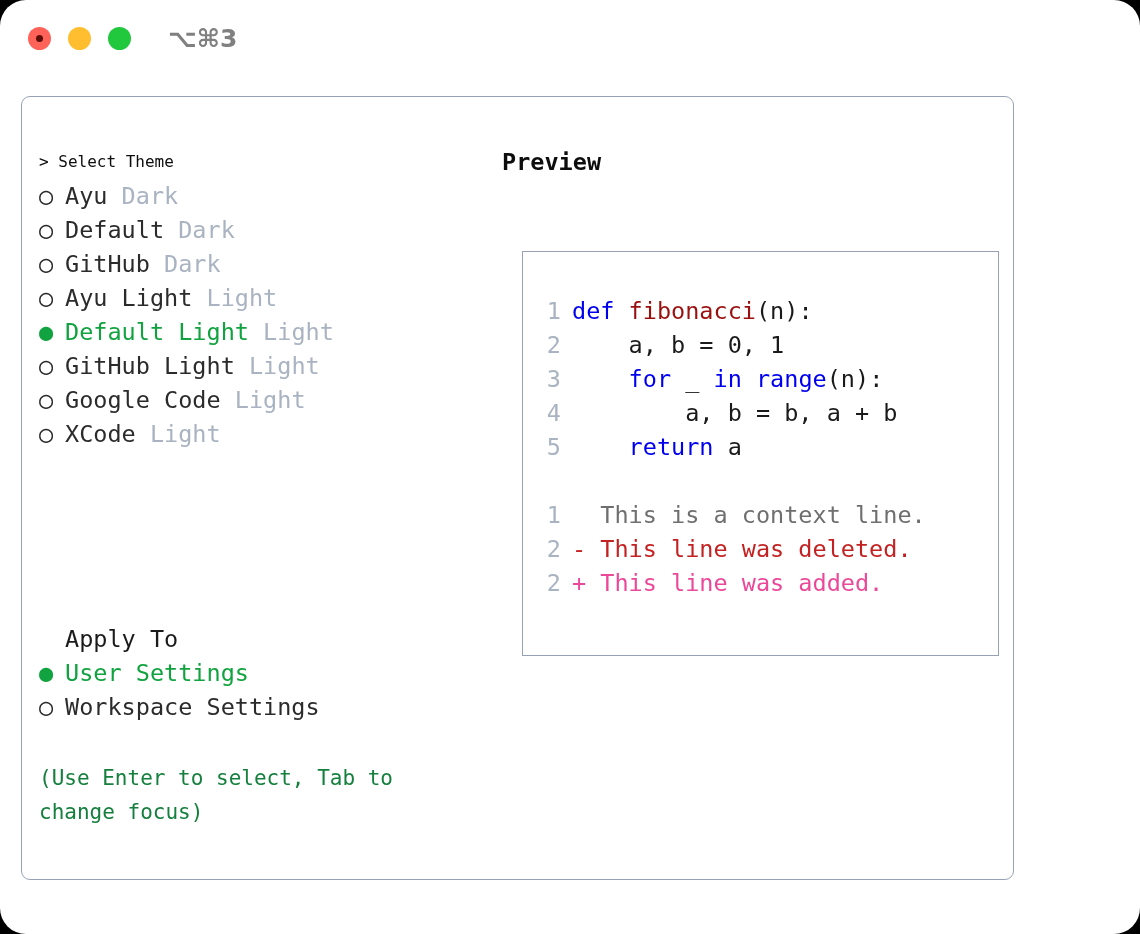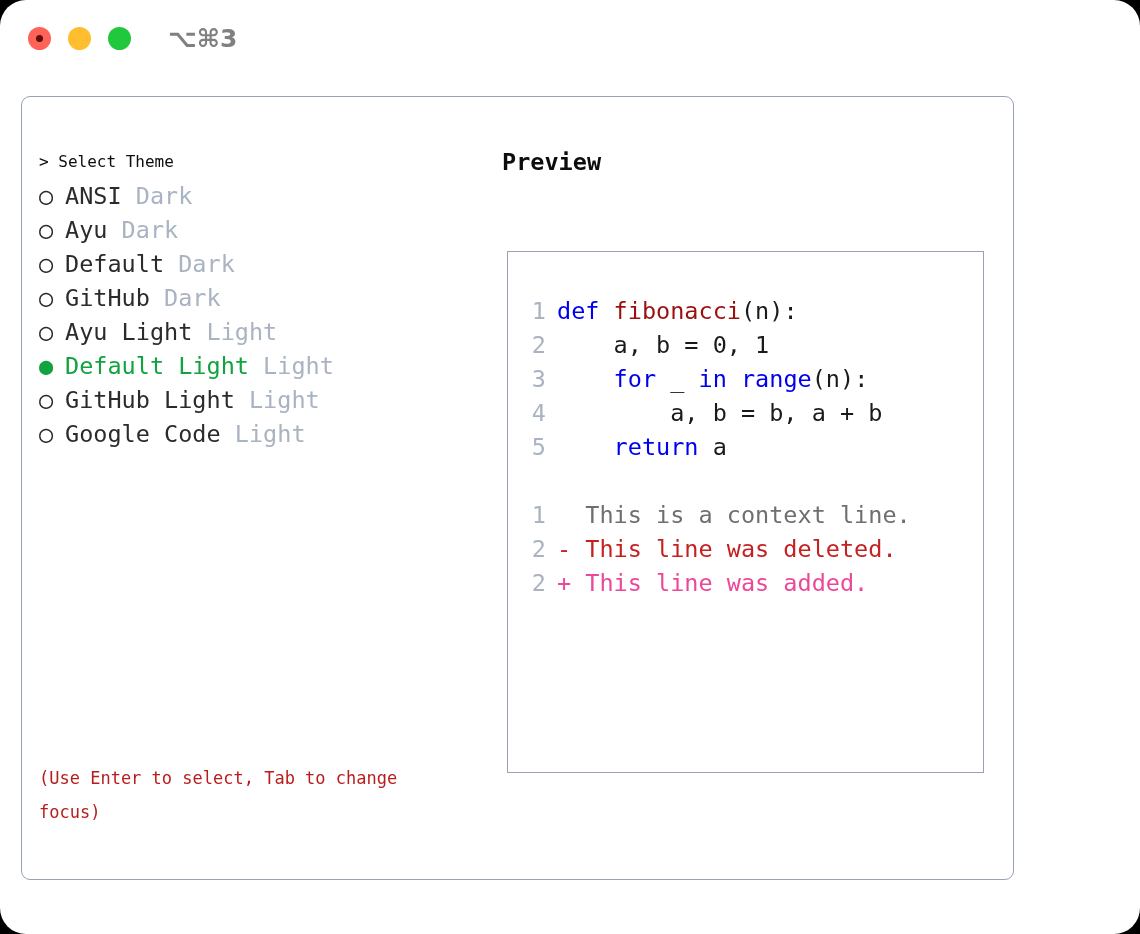--- a/index.html
+++ b/index.html
@@ -126,46 +126,46 @@
     white-space: pre;
     padding-left: 26px;
   }
 
   
   #hint {
     position: absolute;
     left: 17px;
     top: 664px;
     width: 420px;
-    font-size: 17px;
-    line-height: 34px;
-    color: #b91c1c;
+    font-size: 21px;
+    line-height: 34px;
+    color: #15803d;
     white-space: pre-wrap;
   }
 
   
   #right-col {
     position: absolute;
     left: 480px;
     top: 48px;
     width: 490px;
   }
   #preview-title {
     font-size: 23.5px;
     font-weight: bold;
     color: #0d0d0d;
     line-height: 34px;
     white-space: pre;
   }
   #preview-box {
     position: absolute;
-    left: 5px;
+    left: 20px;
     top: 106px;
     width: 477px;
-    height: 522px;
+    height: 405px;
     border: 1.6px solid #97a3b4;
     box-sizing: border-box;
     background: #ffffff;
   }
 
   #code-area {
     position: absolute;
     left: 12px;
     top: 42px;
     right: 4px;
@@ -199,31 +199,38 @@
     <div class="traffic" id="dot-minimize"></div>
     <div class="traffic" id="dot-zoom"></div>
     <div id="shortcut">⌥⌘3</div>
   </div>
 
   <div id="panel">
 
     <div id="left-col">
       <div class="list-header">&gt; Select Theme</div>
       <div id="theme-rows">
-          <div class="theme-row"><span class="marker">○</span><span class="tname">ANSI</span><span> </span><span class="tkind">Dark</span></div>
           <div class="theme-row"><span class="marker">○</span><span class="tname">Ayu</span><span> </span><span class="tkind">Dark</span></div>
           <div class="theme-row"><span class="marker">○</span><span class="tname">Default</span><span> </span><span class="tkind">Dark</span></div>
           <div class="theme-row"><span class="marker">○</span><span class="tname">GitHub</span><span> </span><span class="tkind">Dark</span></div>
           <div class="theme-row"><span class="marker">○</span><span class="tname">Ayu Light</span><span> </span><span class="tkind">Light</span></div>
           <div class="theme-row selected"><span class="marker">●</span><span class="tname">Default Light</span><span> </span><span class="tkind">Light</span></div>
           <div class="theme-row"><span class="marker">○</span><span class="tname">GitHub Light</span><span> </span><span class="tkind">Light</span></div>
           <div class="theme-row"><span class="marker">○</span><span class="tname">Google Code</span><span> </span><span class="tkind">Light</span></div>
+          <div class="theme-row"><span class="marker">○</span><span class="tname">XCode</span><span> </span><span class="tkind">Light</span></div>
         </div>
     </div>
 
+    <div id="apply-group">
+      <div class="group-header">Apply To</div>
+      <div id="apply-rows">
+          <div class="theme-row selected"><span class="marker">●</span><span class="tname">User Settings</span></div>
+          <div class="theme-row"><span class="marker">○</span><span class="tname">Workspace Settings</span></div>
+        </div>
+    </div>
 
     <div id="hint">(Use Enter to select, Tab to change focus)</div>
 
     <div id="right-col">
       <div id="preview-title">Preview</div>
       <div id="preview-box">
         <div id="code-area"><div class="code-line"><span class="lnum">1</span><span class="gap"></span><span class="kw">def</span><span class="pl"> </span><span class="fn">fibonacci</span><span class="pl">(n):</span></div><div class="code-line"><span class="lnum">2</span><span class="gap"></span><span class="pl">    a, b = 0, 1</span></div><div class="code-line"><span class="lnum">3</span><span class="gap"></span><span class="pl">    </span><span class="kw">for</span><span class="pl"> _ </span><span class="kw">in</span><span class="pl"> </span><span class="kw">range</span><span class="pl">(n):</span></div><div class="code-line"><span class="lnum">4</span><span class="gap"></span><span class="pl">        a, b = b, a + b</span></div><div class="code-line"><span class="lnum">5</span><span class="gap"></span><span class="pl">    </span><span class="kw">return</span><span class="pl"> a</span></div><div class="blank-line"></div><div class="code-line"><span class="lnum">1</span><span class="gap"></span><span class="ctx">  This is a context line.</span></div><div class="code-line"><span class="lnum">2</span><span class="gap"></span><span class="del">- This line was deleted.</span></div><div class="code-line"><span class="lnum">2</span><span class="gap"></span><span class="add">+ This line was added.</span></div></div>
       </div>
     </div>
 

